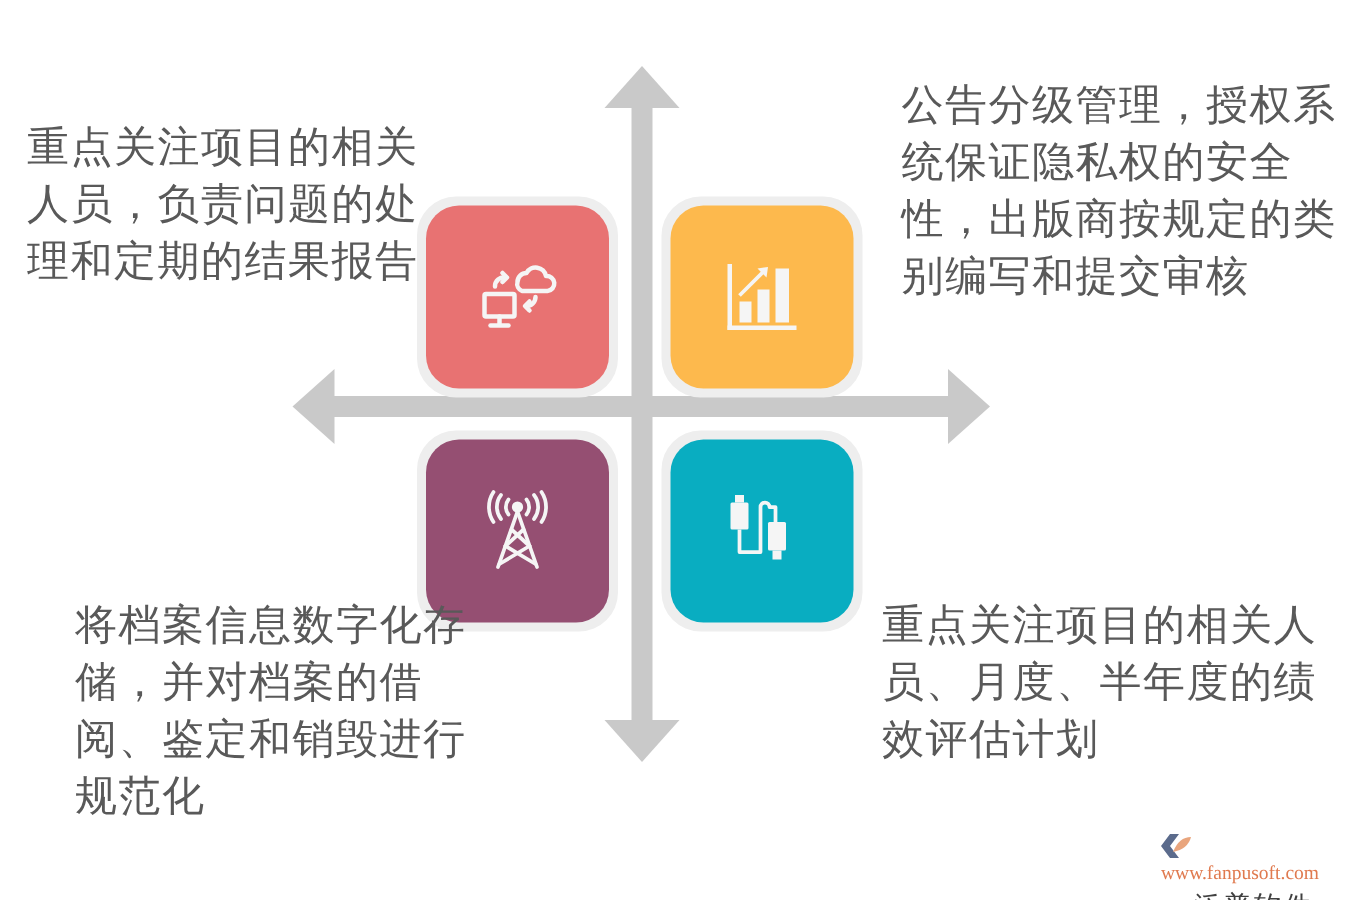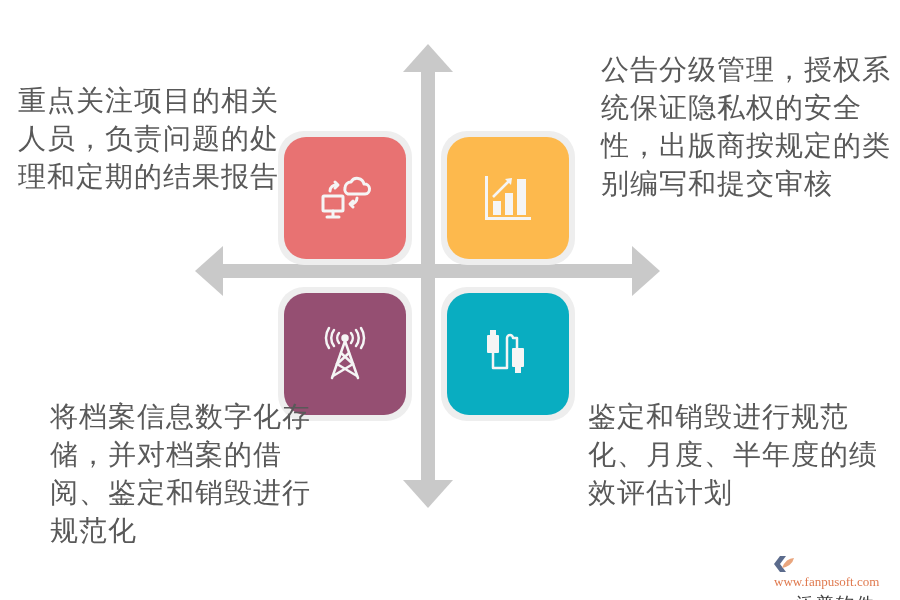--- a/index.html
+++ b/index.html
@@ -87,21 +87,21 @@
     .tile svg { display: block; }
 
     .caption {
       position: absolute;
       color: #595959;
       font-size: 28px;
       line-height: 38px;
       letter-spacing: 1px;
       word-break: break-all;
     }
-    .cap-tl { left: 18px; top: 82px; width: 262px; }
+    .cap-tl { left: 18px; top: 82px; width: 262px; font-family: Liberation Mono, monospace; }
     .cap-tr { left: 601px; top: 51px; width: 292px; }
     .cap-bl { left: 18px; top: 398px; width: 262px; margin-left: 32px; }
     .cap-br { left: 588px; top: 398px; width: 292px; }
 
     .logo {
       position: absolute;
       left: 768px;
       top: 552px;
       width: 130px;
       height: 40px;
@@ -201,21 +201,21 @@
       <path d="M10 27 V42 H24 V12 a3 3 0 0 1 6 0 H34 V22" stroke="#f5f5f5" stroke-width="2.5" stroke-linejoin="round"></path>
       <rect x="29" y="22" width="12" height="19" rx="1" fill="#f5f5f5"></rect>
       <rect x="32" y="41" width="6" height="6" fill="#f5f5f5"></rect>
     </svg>
   </div>
 </div>
 
 <div class="caption cap-tl">重点关注项目的相关人员，负责问题的处理和定期的结果报告</div>
 <div class="caption cap-tr">公告分级管理，授权系统保证隐私权的安全性，出版商按规定的类别编写和提交审核</div>
 <div class="caption cap-bl">将档案信息数字化存储，并对档案的借阅、鉴定和销毁进行规范化</div>
-<div class="caption cap-br">鉴定和销毁进行规范化、月度、半年度的绩效评估计划</div>
+<div class="caption cap-br">重点关注项目的相关人员、月度、半年度的绩效评估计划</div>
 
 <div class="logo">
   <svg class="logo-mark" width="24" height="20" viewBox="0 0 24 20">
     <polygon points="2,10 8,2 14,2 8,10 14,18 8,18" fill="#5b6b8c"></polygon>
     <path d="M10 14 Q14 4 22 4 Q20 12 10 14z" fill="#e9a57d"></path>
   </svg>
   <span class="logo-name">泛普软件</span>
   <span class="logo-url">www.fanpusoft.com</span>
 </div>
 

